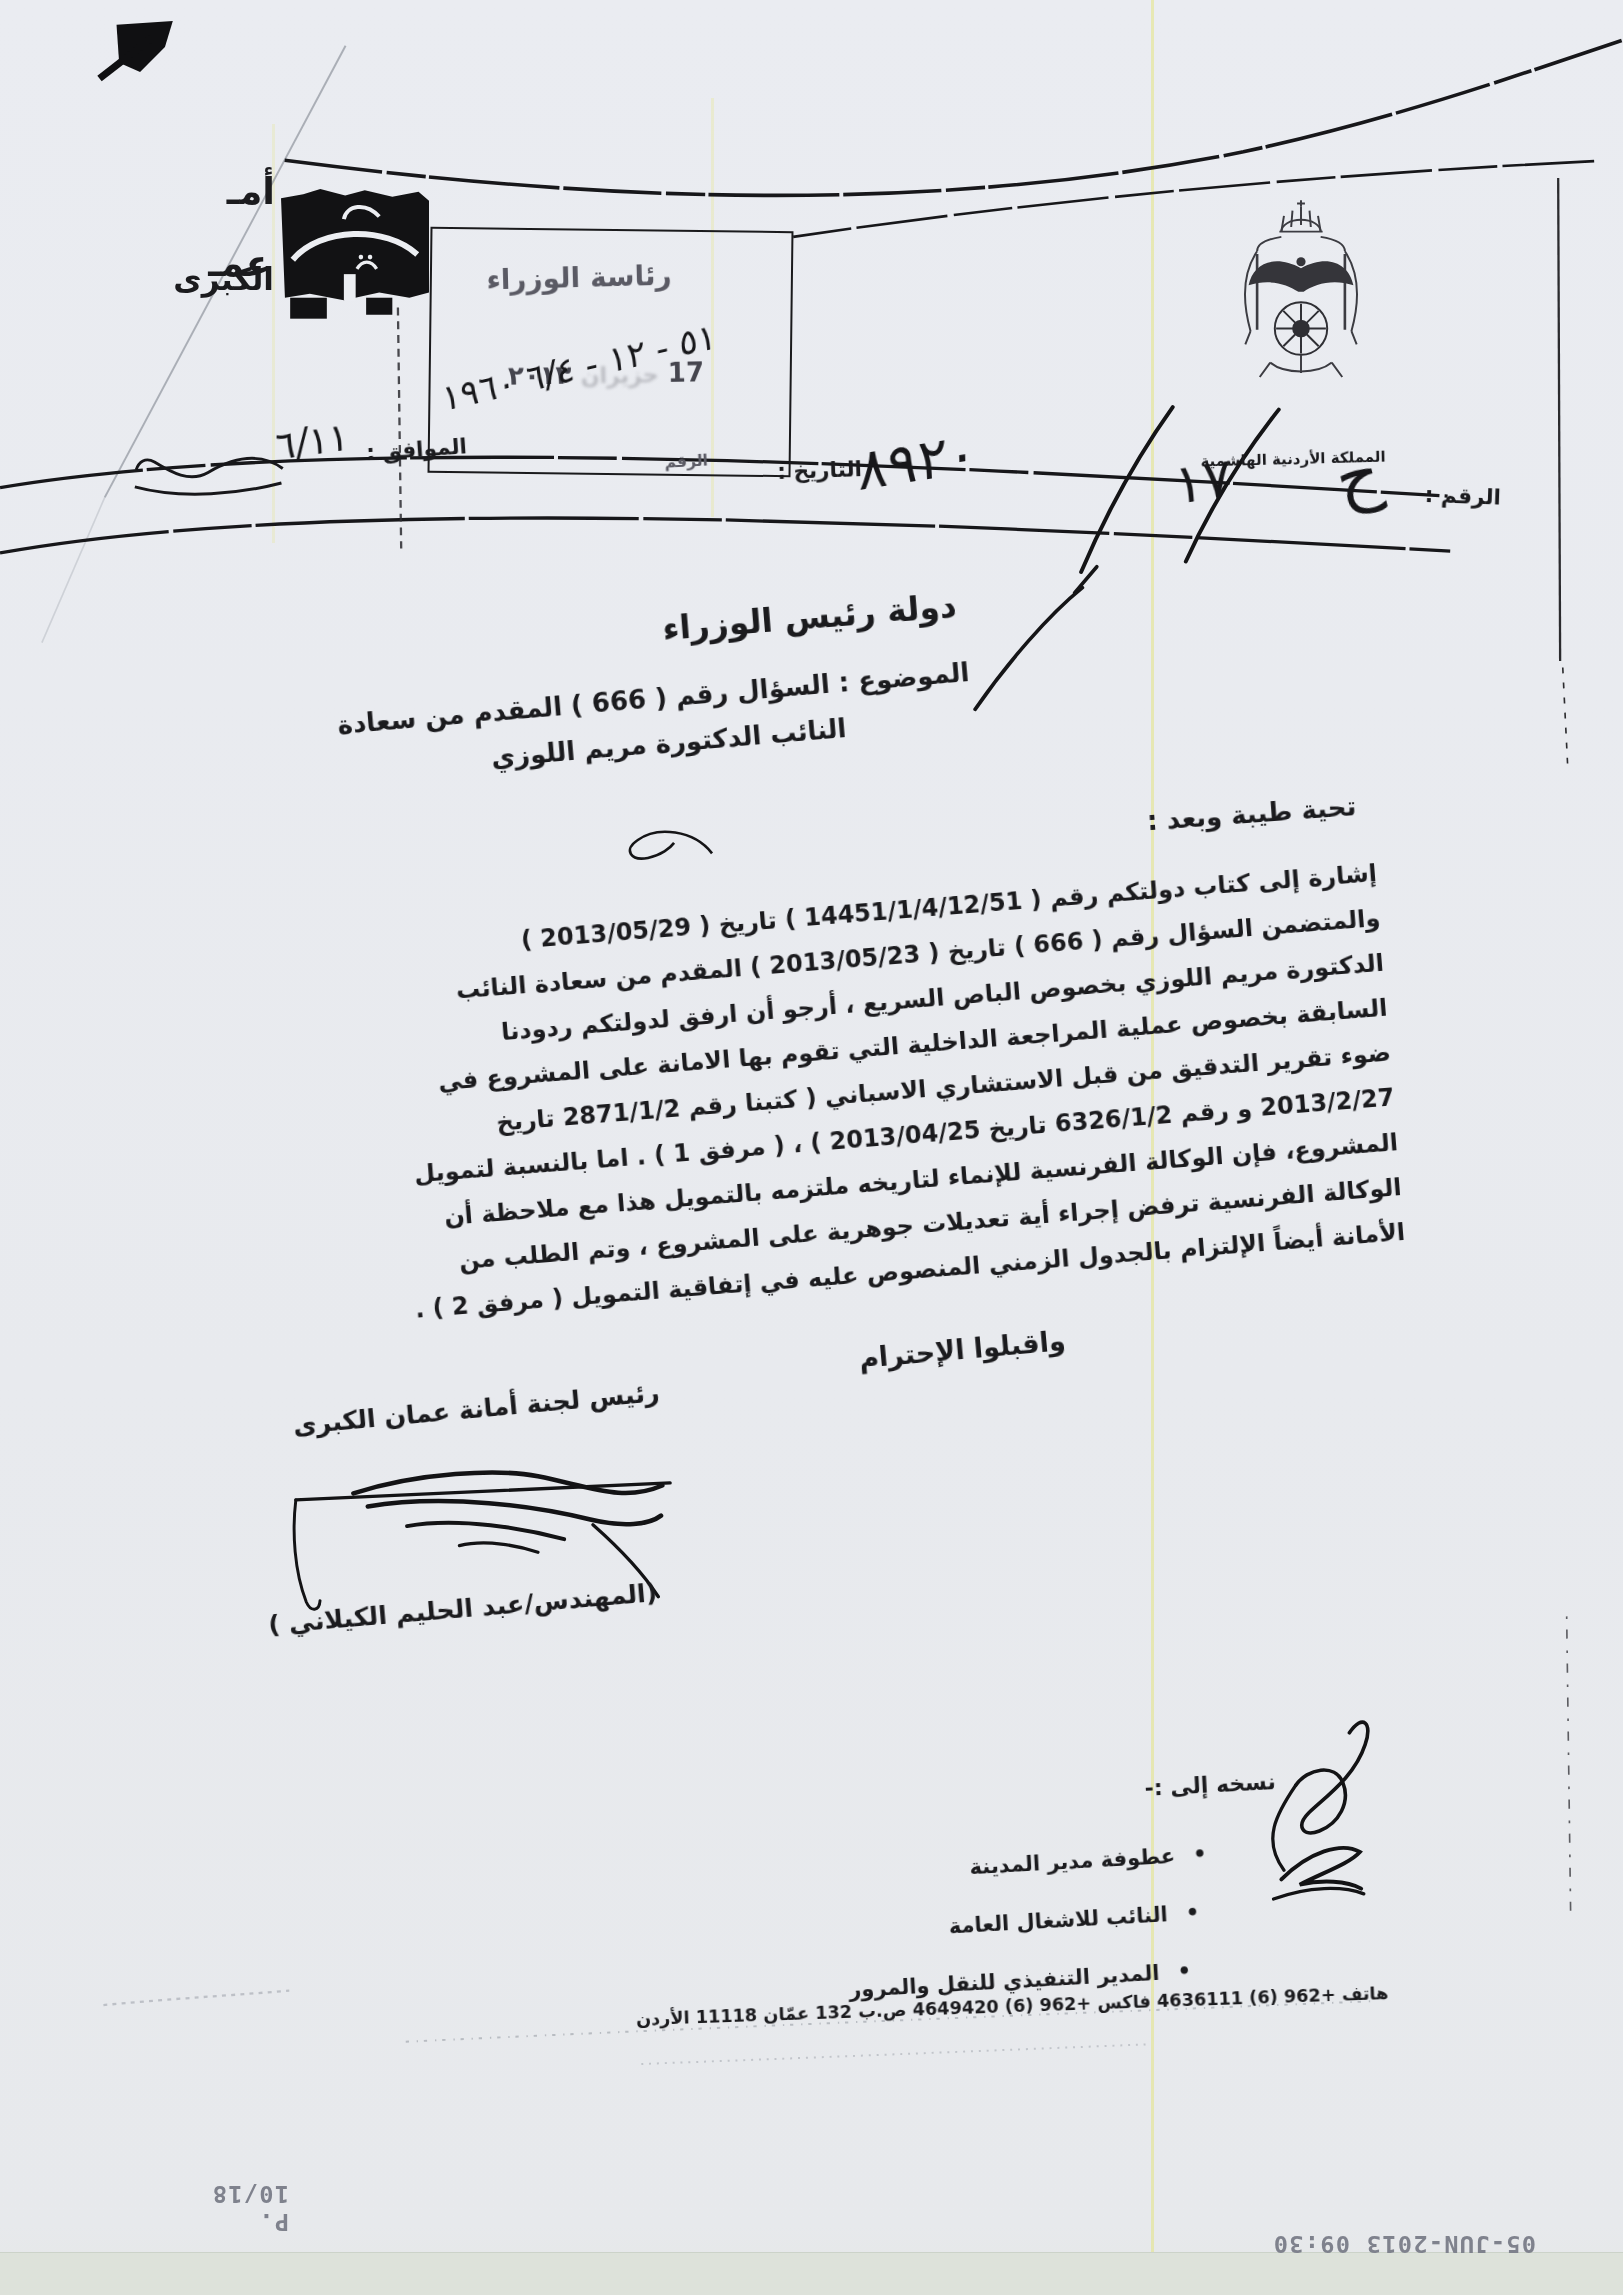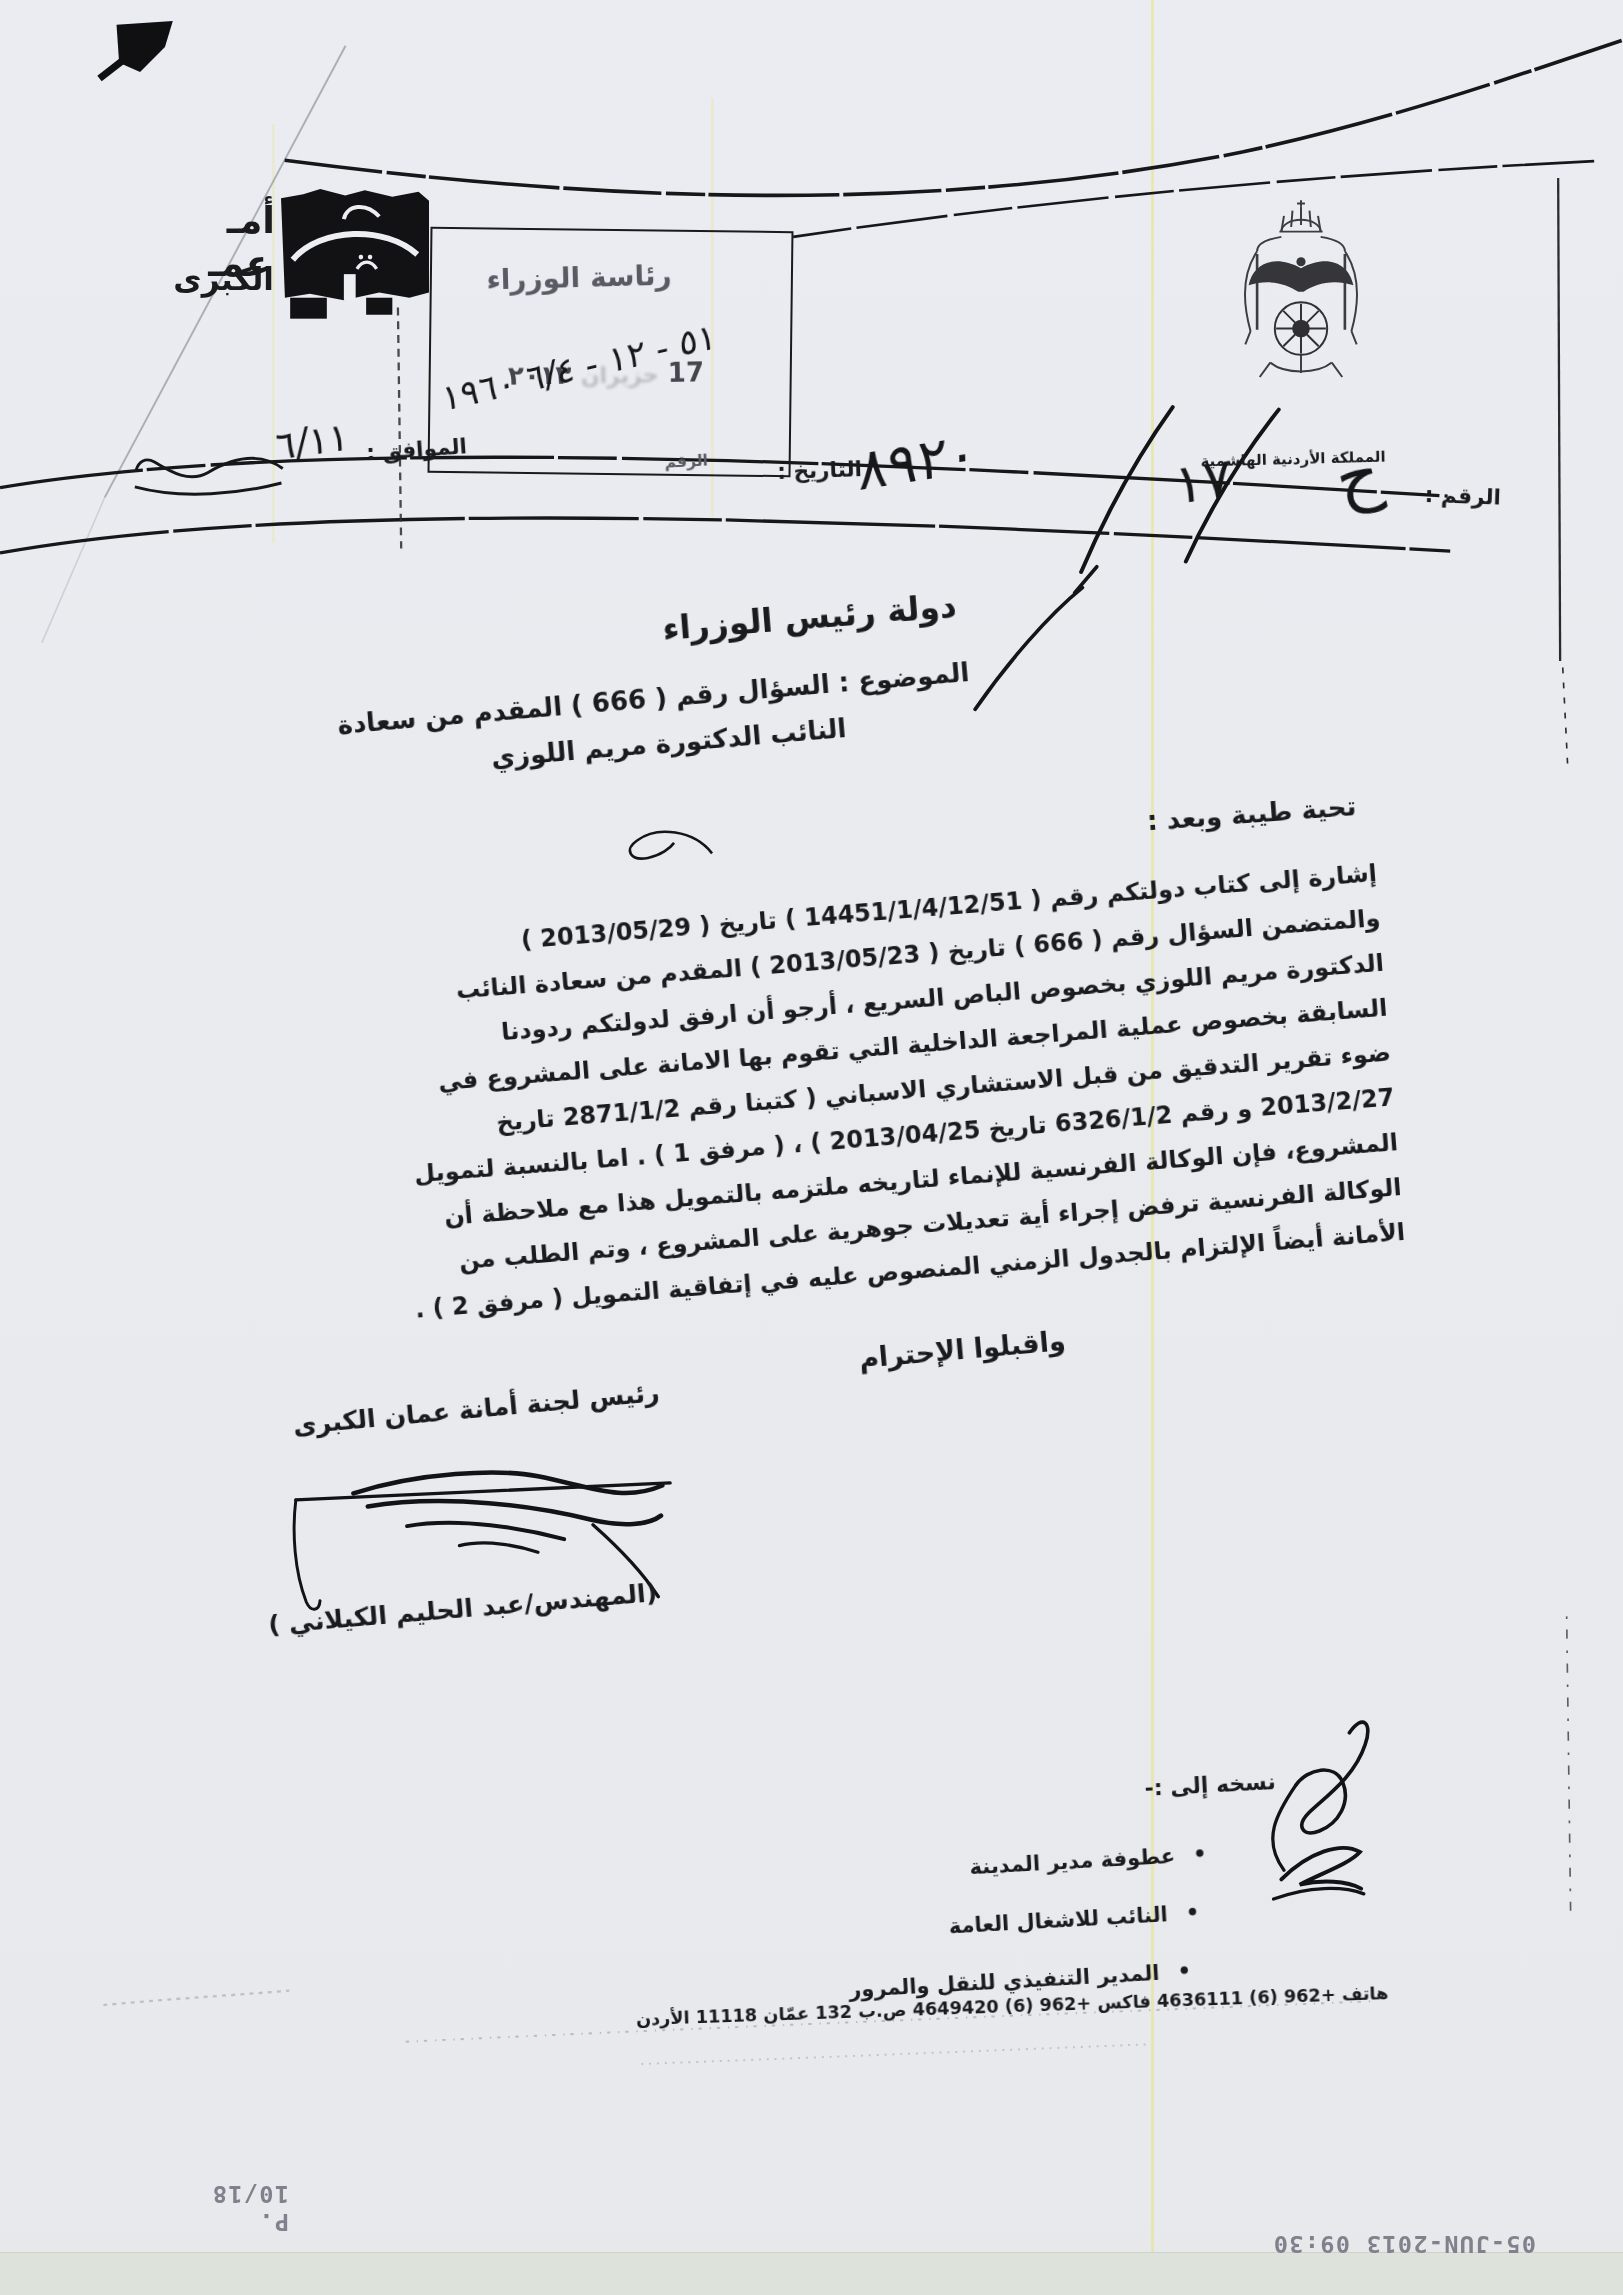--- a/index.html
+++ b/index.html
@@ -97,21 +97,21 @@
       <path d="M150,42 C130,20 100,24 96,46" stroke="#eceef2" stroke-width="6" fill="none"></path>
       <path d="M116,122 c8,-14 22,-14 30,0" stroke="#eceef2" stroke-width="5" fill="none"></path>
       <circle cx="122" cy="104" r="3.5" fill="#eceef2"></circle>
         <circle cx="136" cy="104" r="3.5" fill="#eceef2"></circle>
       <rect x="96" y="130" width="18" height="40" fill="#eceef2"></rect>
       <rect x="14" y="166" width="56" height="32" fill="#121214"></rect>
       <rect x="130" y="166" width="40" height="26" fill="#121214"></rect>
     </svg>
   </div>
 
-  <div class="abs rtl ink" style="left:223px;top:199px;width:52px;font-size:37px;font-weight:900;text-align:right;">أمـ</div>
+  <div class="abs rtl ink" style="left:223px;top:170px;width:52px;font-size:37px;font-weight:900;text-align:right;">أمـ</div>
   <div class="abs rtl ink" style="left:216px;top:242px;width:55px;font-size:37px;font-weight:900;">عمـ</div>
   <div class="abs rtl ink" style="left:182px;top:261px;width:92px;font-size:31px;font-weight:700;">الكبرى</div>
 
   <div class="abs" style="left:429px;top:229px;width:359px;height:242px;border:2.6px solid #1a1a1c;transform:rotate(0.7deg);"></div>
   <div class="abs rtl stamp" style="left:458px;top:261px;width:242px;text-align:center;font-size:28px;letter-spacing:1.3px;transform:rotate(-1.5deg);">رئاسة الوزراء</div>
   <div class="abs" style="left:508px;top:359px;width:196px;direction:rtl;display:flex;justify-content:space-between;align-items:baseline;font-size:26px;color:#45454e;filter:blur(0.5px);font-weight:700;transform:rotate(-1deg);">
     <span>17</span>
     <span style="opacity:.28;filter:blur(1.6px);font-size:22px;">حزيران</span>
     <span>٢٠١٣</span>
   </div>

